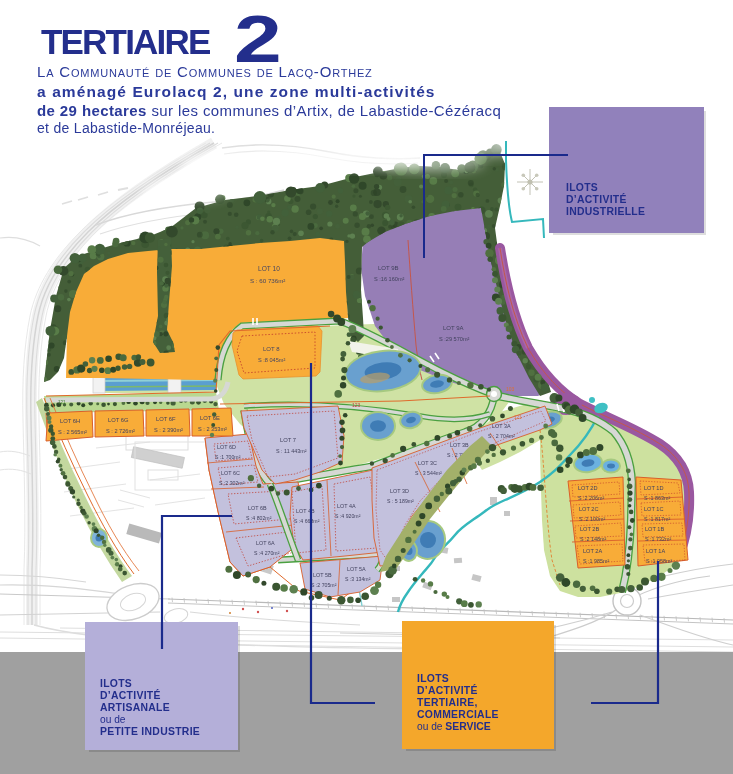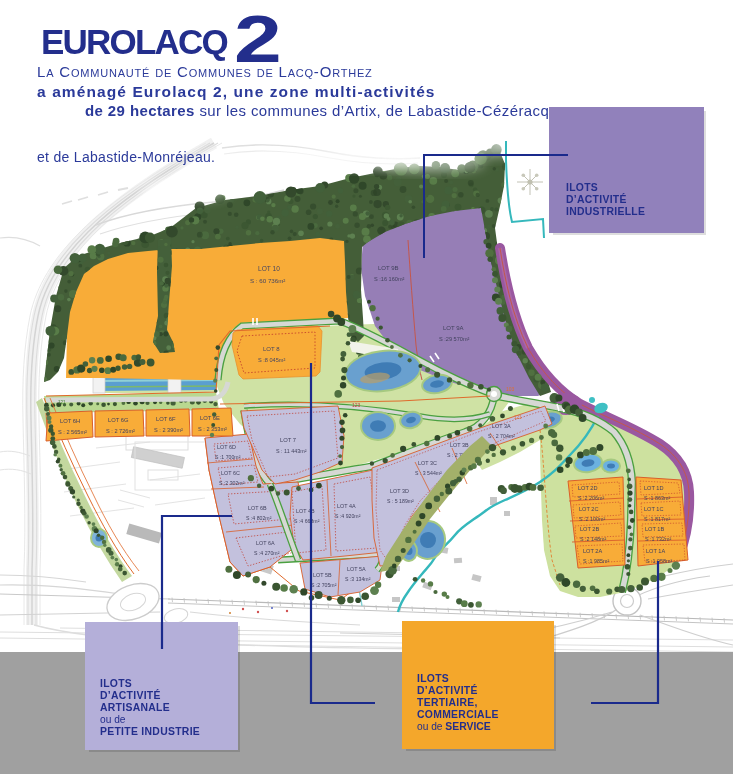--- a/index.html
+++ b/index.html
@@ -1893,23 +1893,23 @@
         <line x1="530" y1="182" x2="523.3" y2="175.3"></line>
         <circle cx="523.3" cy="175.3" r="1.8" fill="#c8c8ba" stroke="none"></circle>
         <line x1="530" y1="182" x2="530.0" y2="169.0"></line>
         <line x1="530" y1="182" x2="536.7" y2="175.3"></line>
         <circle cx="536.7" cy="175.3" r="1.8" fill="#c8c8ba" stroke="none"></circle>
         <circle cx="530" cy="182" r="2.6" fill="#c0c0b0" stroke="none"></circle>
       </g>
 </svg>
 
 
-<div style="position:absolute;left:41px;top:24px;color:#232e8c;font-weight:bold;font-size:35px;line-height:36px;letter-spacing:-1.8px;white-space:nowrap;">EUROLACQ</div>
+<div style="position:absolute;left:41px;top:24px;color:#232e8c;font-weight:bold;font-size:35px;line-height:36px;letter-spacing:-1.8px;white-space:nowrap;">TERTIAIRE</div>
 
 <div style="position:absolute;left:234px;top:6px;color:#232e8c;font-weight:bold;font-size:66px;line-height:66px;white-space:nowrap;transform:scaleX(1.3);transform-origin:0 0;">2</div>
 
 <div style="position:absolute;left:37px;top:63px;color:#2b3a9a;font-weight:normal;font-size:15px;font-variant:small-caps;letter-spacing:0.8px;white-space:nowrap;">La Communauté de Communes de Lacq-Orthez</div>
 
 <div style="position:absolute;left:37px;top:83px;color:#2b3a9a;font-weight:bold;font-size:15.5px;letter-spacing:1.1px;white-space:nowrap;">a aménagé Eurolacq 2, une zone multi-activités</div>
 
-<div style="position:absolute;left:37px;top:102px;color:#2b3a9a;font-size:15px;letter-spacing:0.4px;white-space:nowrap;margin-left:48px;"><b>de 29 hectares</b> sur les communes d’Artix, de Labastide-Cézéracq</div>
-
-<div style="position:absolute;left:37px;top:120px;color:#2b3a9a;font-size:14px;letter-spacing:0.3px;white-space:nowrap;margin-top:29px;">et de Labastide-Monréjeau.</div>
+<div style="position:absolute;left:37px;top:102px;color:#2b3a9a;font-size:15px;letter-spacing:0.4px;white-space:nowrap;"><b>de 29 hectares</b> sur les communes d’Artix, de Labastide-Cézéracq</div>
+
+<div style="position:absolute;left:37px;top:120px;color:#2b3a9a;font-size:14px;letter-spacing:0.3px;white-space:nowrap;">et de Labastide-Monréjeau.</div>
 </div>
 </body></html>

